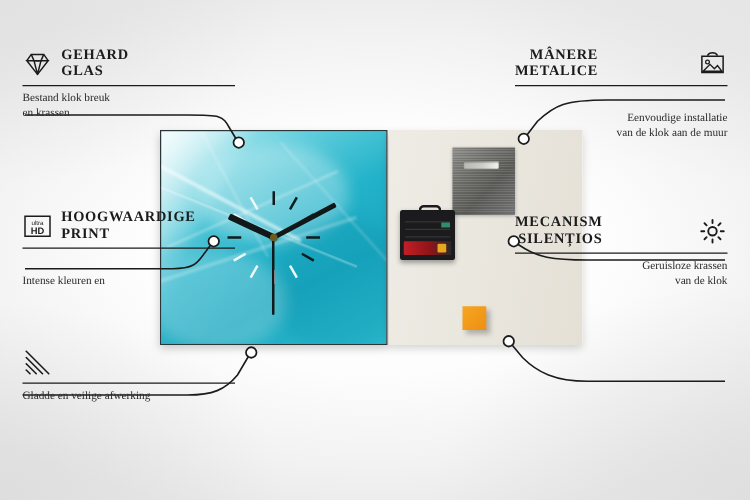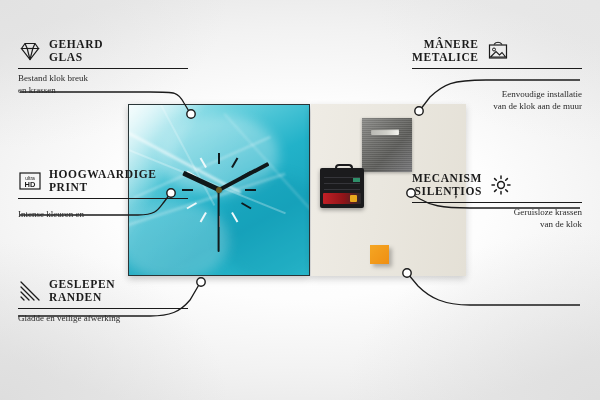--- a/index.html
+++ b/index.html
@@ -93,21 +93,21 @@
   #spacer{position:absolute;left:59px;top:141px;width:19px;height:19px;
     background:linear-gradient(135deg,#f5a623 0%,#ef8f12 100%);
     box-shadow:3px 3px 4px rgba(0,0,0,.25);}
 
   
   .callout{position:absolute;}
   .ttl{font-weight:bold;letter-spacing:.6px;font-size:11.5px;color:#1b1b1b;line-height:13px;text-transform:uppercase;}
   .rule{height:1px;background:#1b1b1b;}
   .sub{font-size:9px;color:#2a2a2a;line-height:11.5px;}
   .head-l{display:flex;align-items:center;gap:7px;}
-  .head-r{display:flex;align-items:center;gap:7px;justify-content:flex-start;}
+  .head-r{display:flex;align-items:center;gap:7px;justify-content:space-between;}
   .ico{width:24px;height:24px;flex:0 0 24px;display:block;}
   .right .ttl,.right .sub{text-align:right;}
 
   svg.leader{position:absolute;left:0;top:0;width:600px;height:400px;pointer-events:none;}
 </style>
 </head>
 <body>
 
 <div id="stage">
 
@@ -243,39 +243,35 @@
         <rect x="2" y="4" width="20" height="16" fill="none" stroke="#1b1b1b" stroke-width="1.2"></rect>
         <text x="12" y="11" font-family="Liberation Sans, sans-serif" font-size="5" text-anchor="middle" fill="#1b1b1b">ultra</text>
         <text x="12" y="18.2" font-family="Liberation Sans, sans-serif" font-size="7.5" font-weight="bold" text-anchor="middle" fill="#1b1b1b">HD</text>
       </svg>
       <div>
         <div class="ttl">HOOGWAARDIGE</div>
         <div class="ttl">PRINT</div>
       </div>
     </div>
     <div class="rule" style="margin-top:4px;width:170px;"></div>
-    <div class="sub" style="margin-top:10px;">
+    <div class="sub" style="margin-top:20px;">
       <div>Intense kleuren en</div>
     </div>
   </div>
 
   <div class="callout left" style="left:18px;top:278px;width:170px;">
     <div class="head-l">
       <svg class="ico" viewBox="0 0 24 24">
         <g stroke="#1b1b1b" stroke-width="1.3" stroke-linecap="round">
           <line x1="3" y1="3" x2="21" y2="21"></line>
           <line x1="3" y1="8" x2="16" y2="21"></line>
           <line x1="3" y1="13" x2="11" y2="21"></line>
           <line x1="3" y1="18" x2="6" y2="21"></line>
         </g>
       </svg>
-      <div>
-        <div class="ttl">GESLEPEN</div>
-        <div class="ttl">RANDEN</div>
-      </div>
     </div>
     <div class="rule" style="margin-top:4px;width:170px;"></div>
     <div class="sub" style="margin-top:4px;">
       <div>Gladde en veilige afwerking</div>
       <div></div>
     </div>
   </div>
 
   <div class="callout right" style="left:412px;top:38px;width:170px;">
     <div class="head-r">

